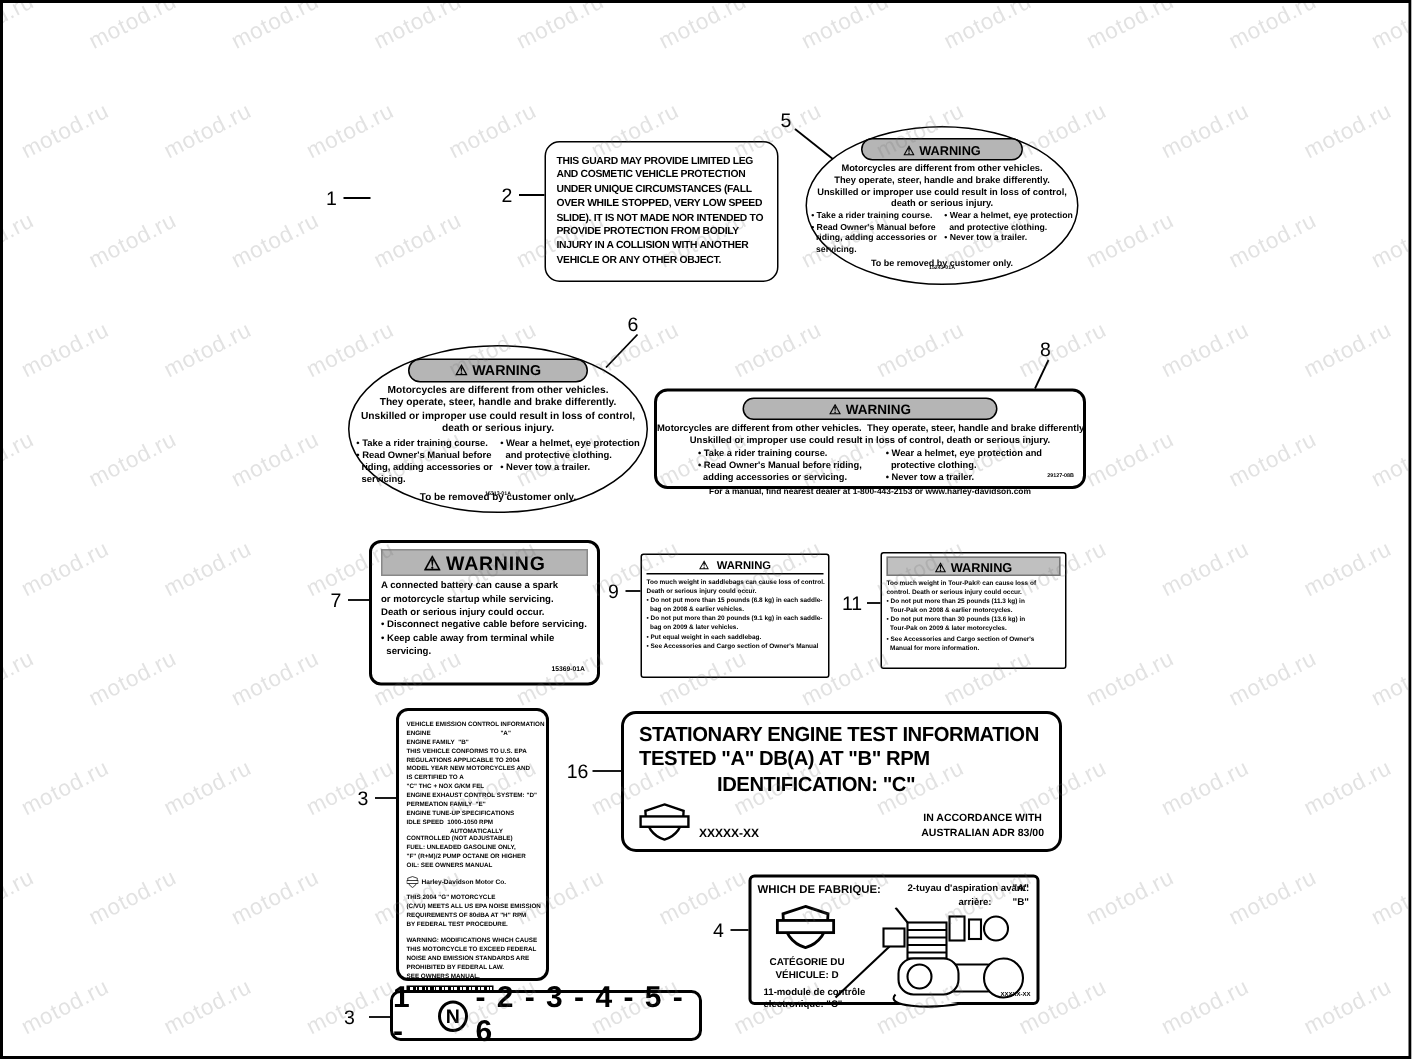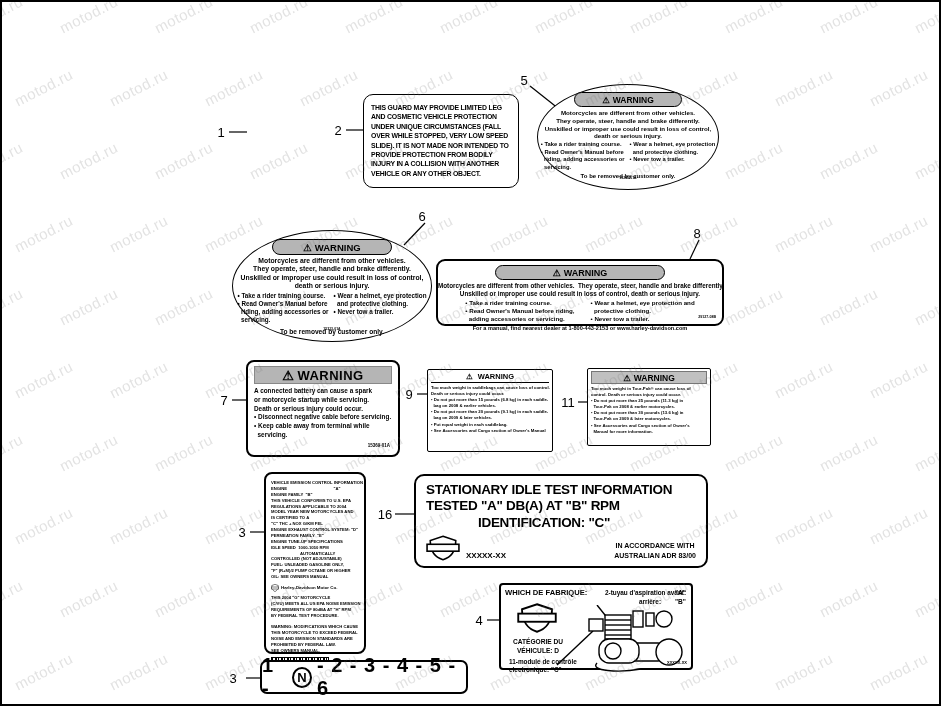--- a/index.html
+++ b/index.html
@@ -288,21 +288,21 @@
 NOISE AND EMISSION STANDARDS ARE
 PROHIBITED BY FEDERAL LAW.
 SEE OWNERS MANUAL.</div>
     <div class="l3-bar-row">
       <div class="l3-barcode"></div>
       <span class="l3-barnum">53908-04</span>
     </div>
   </div>
 
   <div class="lbl l11">
-    <div class="l11-line">STATIONARY IDLE TEST INFORMATION</div>
+    <div class="l11-line">STATIONARY ENGINE TEST INFORMATION</div>
     <div class="l11-line">TESTED  "A" DB(A)  AT "B" RPM</div>
     <div class="l11-line l11-line4">IDENTIFICATION: "C"</div>
     <div class="l11-bottom">
       <svg class="logo" width="34" height="26" viewBox="0 0 64 48">
         <path d="M32 2 L56 10 C56 30 46 42 32 46 C18 42 8 30 8 10 Z" stroke-width="3"></path>
         <rect x="2" y="17" width="60" height="13" stroke-width="3"></rect>
       </svg>
       <span class="l11-code">XXXXX-XX</span>
       <span class="l11-acc">IN ACCORDANCE WITH
 AUSTRALIAN ADR 83/00</span>

